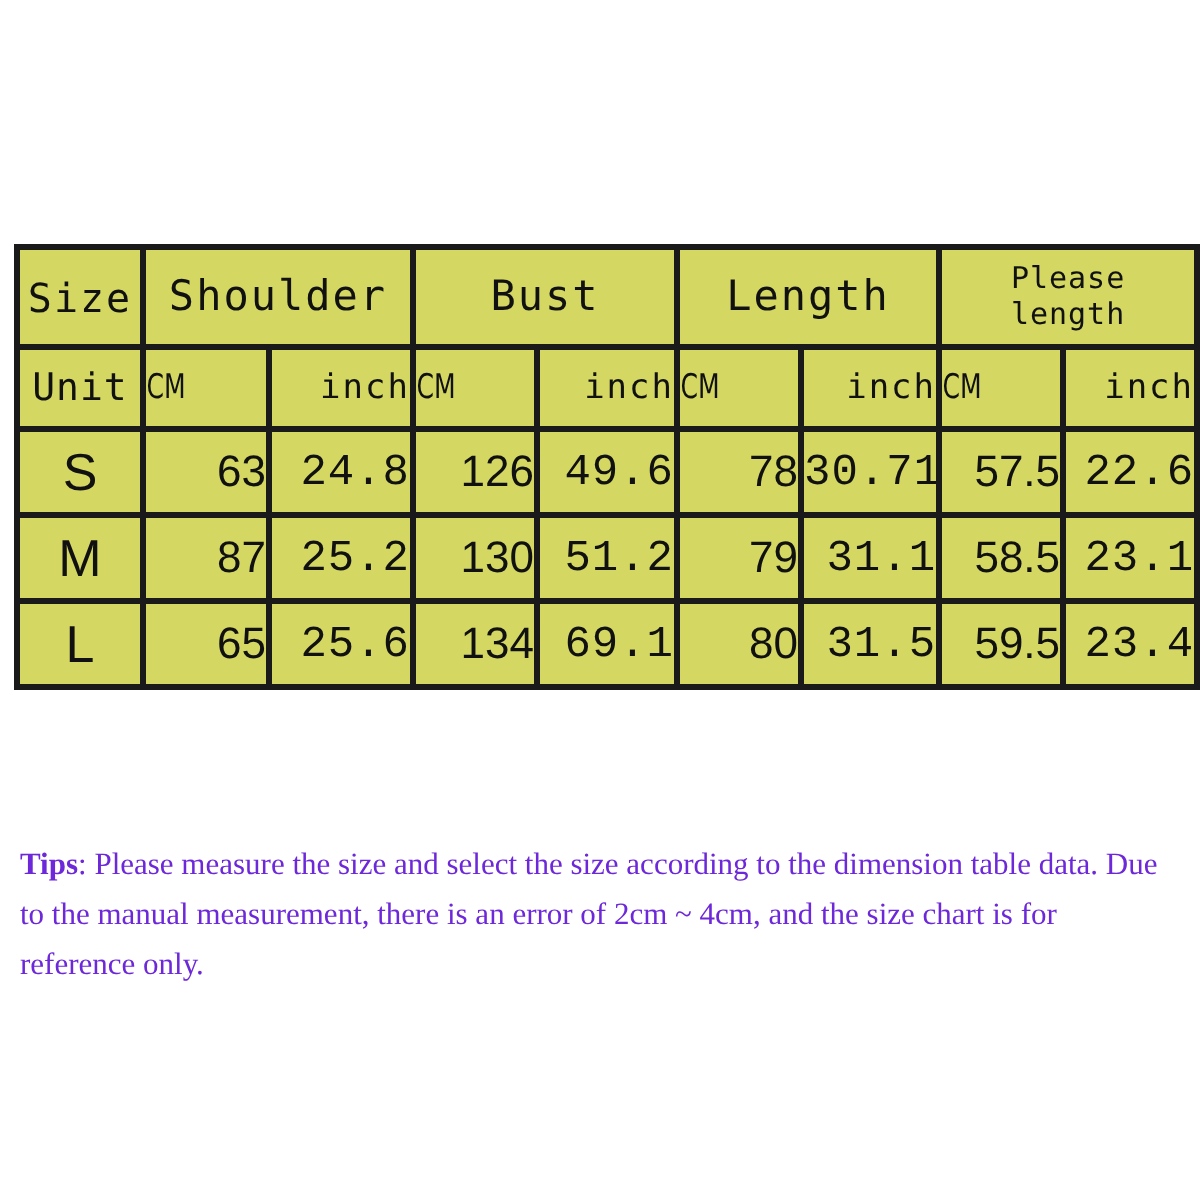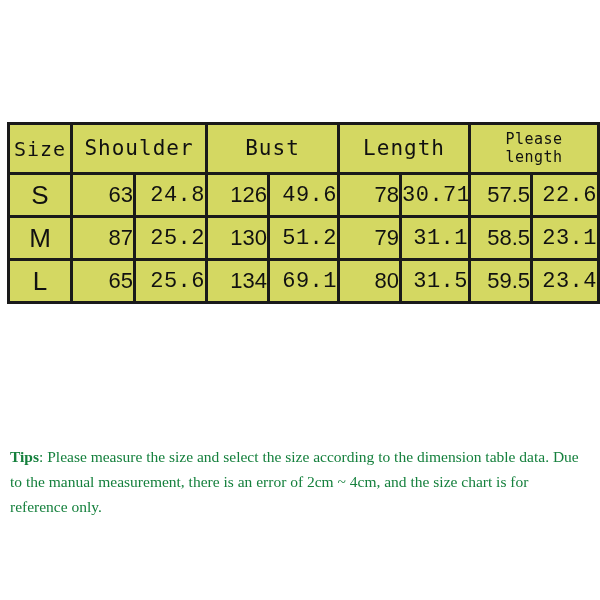--- a/index.html
+++ b/index.html
@@ -115,26 +115,26 @@
     padding-right: 6px;
     font-family: Liberation Mono, monospace;
     font-size: 22px;
     letter-spacing: 0.5px;
   }
 
   
   #tips {
     position: absolute;
     left: 10px;
-    top: 428px;
+    top: 404px;
     width: 578px;
     font-family: "Liberation Serif", serif;
     font-size: 15.5px;
     line-height: 1.62;
-    color: #15803d;
+    color: #6d28d9;
     text-align: left;
   }
   #tips .tips-lead {
     font-weight: bold;
   }
 </style>
 </head>
 <body>
 
 <div id="chart-wrap">
@@ -152,20 +152,31 @@
     </colgroup>
     <tbody>
       <tr class="row-header">
         <td class="hdr-size">Size</td>
         <td class="hdr-main" colspan="2">Shoulder</td>
         <td class="hdr-main" colspan="2">Bust</td>
         <td class="hdr-main" colspan="2">Length</td>
         <td class="hdr-sleeve" colspan="2"><span>Please</span><br><span>length</span></td>
       </tr>
 
+      <tr class="row-unit">
+        <td class="unit-label">Unit</td>
+        <td class="unit-cm">CM</td>
+        <td class="unit-in">inch</td>
+        <td class="unit-cm">CM</td>
+        <td class="unit-in">inch</td>
+        <td class="unit-cm">CM</td>
+        <td class="unit-in">inch</td>
+        <td class="unit-cm">CM</td>
+        <td class="unit-in">inch</td>
+      </tr>
 
       <tr class="row-data">
         <td class="size-val">S</td>
         <td class="val-cm">63</td>
         <td class="val-in">24.8</td>
         <td class="val-cm">126</td>
         <td class="val-in">49.6</td>
         <td class="val-cm">78</td>
         <td class="val-in">30.71</td>
         <td class="val-cm">57.5</td>

